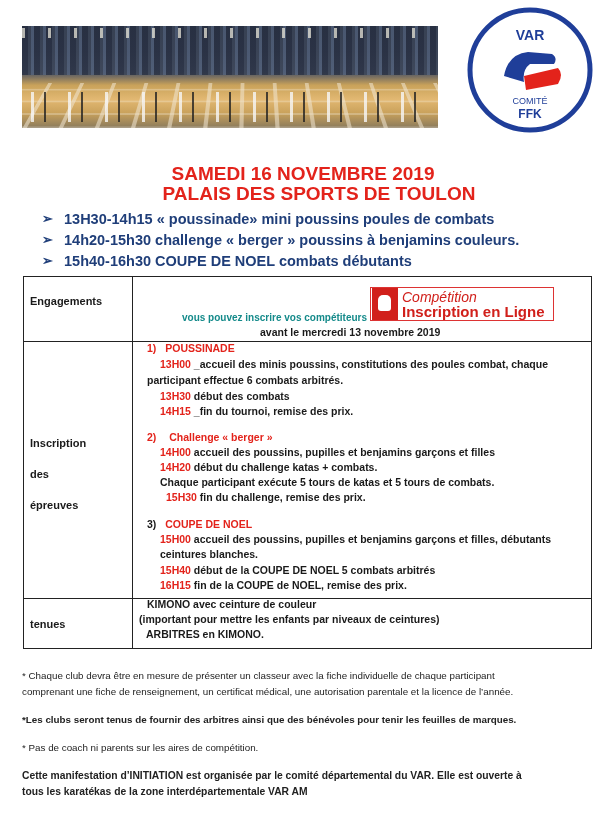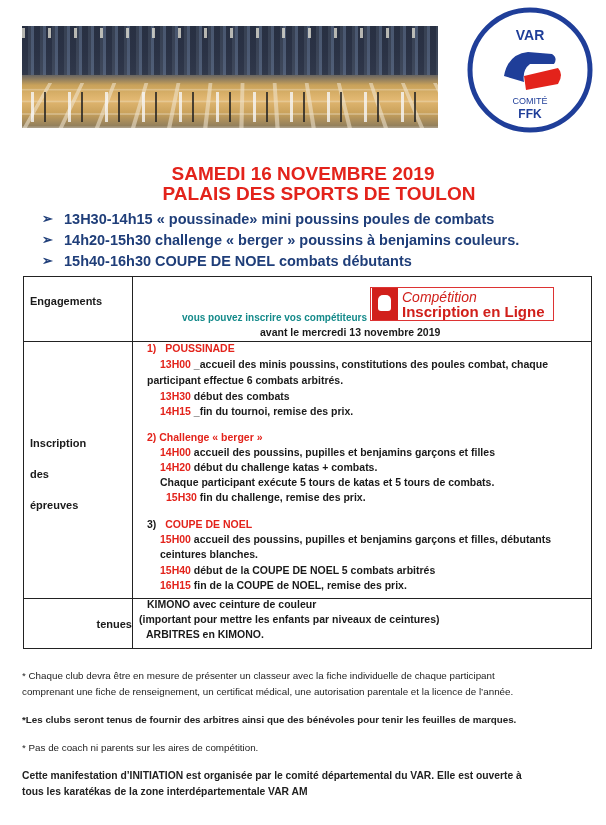--- a/index.html
+++ b/index.html
@@ -26,21 +26,21 @@
 
   .bullets { position:absolute; left:42px; top:208px; }
   .bullet { height:21px; display:flex; align-items:center; color:#1f3e79; font-weight:bold; font-size:14.5px; }
   .bullet .arrow { width:22px; color:#1f3e79; font-size:13px; }
 
   table.main { position:absolute; left:23px; top:276px; width:569px; border-collapse:collapse; font-size:11px; }
   table.main td { border:1px solid #222; vertical-align:top; padding:0; }
   .lab { width:108px; font-weight:bold; font-size:11px; }
   .rowEng { height:65px; }
   .rowOrg { height:257px; }
-  .rowTen { height:50px;text-align:right; }
+  .rowTen { height:50px; }
 
   .eng-text { position:absolute; left:158px; top:312px; color:#148a8a; font-size:10px; font-weight:bold;margin-left:24px; }
   .eng-date { position:absolute; left:260px; top:326px; font-size:10.5px; font-weight:bold; }
   .insc { position:absolute; left:370px; top:287px; width:184px; height:34px; background:#ffffff; border:1px solid #d33; box-sizing:border-box; display:flex; align-items:center; }
   .insc .fist { width:26px; height:32px; background:#d1201b; margin-left:1px; position:relative; }
   .insc .fist:after { content:""; position:absolute; left:6px; top:7px; width:13px; height:16px; background:#fff; border-radius:5px 5px 3px 3px; }
   .insc .txt { margin-left:4px; line-height:1; }
   .insc .small { color:#d1201b; font-size:14px; font-style:italic; }
   .insc .big { color:#d1201b; font-size:15px; font-weight:bold; }
 
@@ -128,21 +128,21 @@
   <span>1)</span>
   <span class="u" style="margin-left:6px">POUSSINADE</span>
 </div>
 <div class="abs" style="left:160px; top:358px"><span class="red">13H00</span><span> _accueil des minis poussins, constitutions des poules combat, chaque</span></div>
 <div class="abs" style="left:147px; top:374px"><span>participant effectue 6 combats arbitrés.</span></div>
 <div class="abs" style="left:160px; top:390px"><span class="red">13H30</span><span>  début des combats</span></div>
 <div class="abs" style="left:160px; top:405px"><span class="red">14H15</span><span> _fin du tournoi, remise des prix.</span></div>
 
 <div class="abs red" style="left:147px; top:431px">
   <span>2)</span>
-  <span class="u" style="margin-left:0">Challenge « berger »</span>
+  <span class="u" style="margin-left:10px">Challenge « berger »</span>
 </div>
 <div class="abs" style="left:160px; top:446px"><span class="red">14H00</span><span>  accueil des poussins, pupilles et benjamins garçons et filles</span></div>
 <div class="abs" style="left:160px; top:461px"><span class="red">14H20</span><span>  début du challenge katas + combats.</span></div>
 <div class="abs" style="left:160px; top:476px"><span>Chaque participant exécute 5 tours de katas et 5 tours de combats.</span></div>
 <div class="abs" style="left:166px; top:491px"><span class="red">15H30</span><span>  fin du challenge, remise des prix.</span></div>
 
 <div class="abs" style="left:147px; top:518px">
   <span>3)</span>
   <span class="u red" style="margin-left:6px">COUPE DE NOEL</span>
 </div>

